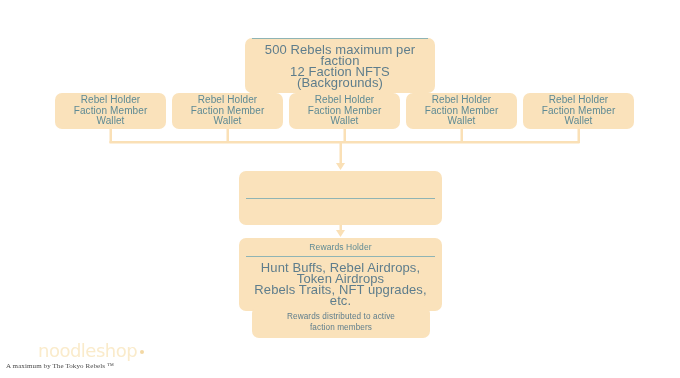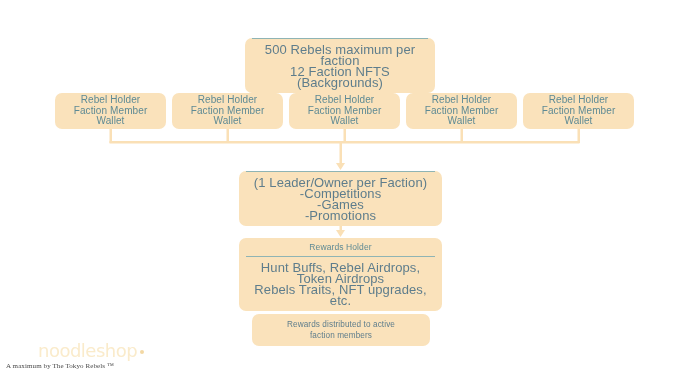--- a/index.html
+++ b/index.html
@@ -97,21 +97,21 @@
     min-height: 54px;
   }
   #rewards-card {
     left: 239px;
     top: 238px;
     width: 203px;
     min-height: 46px;
   }
   #distributed-card {
     left: 252px;
-    top: 314px;
+    top: 306px;
     width: 178px;
     height: 32px;
     justify-content: center;
   }
 
   
   #connectors {
     position: absolute;
     inset: 0;
     pointer-events: none;
@@ -201,24 +201,20 @@
 Wallet</div>
   </div>
   <div class="card wallet-card" id="wallet-4">
     <div class="solo">Rebel Holder
 Faction Member
 Wallet</div>
   </div>
 
   <div class="card" id="faction-card">
     <div class="divider"></div>
-    <div class="body">(1 Leader/Owner per Faction)
--Competitions
--Games
--Promotions</div>
   </div>
 
   <div class="card" id="rewards-card">
     <div class="title">Rewards Holder</div>
     <div class="divider"></div>
     <div class="body">Hunt Buffs, Rebel Airdrops, Token Airdrops
 Rebels Traits, NFT upgrades, etc.</div>
   </div>
 
   <div class="card" id="distributed-card">

